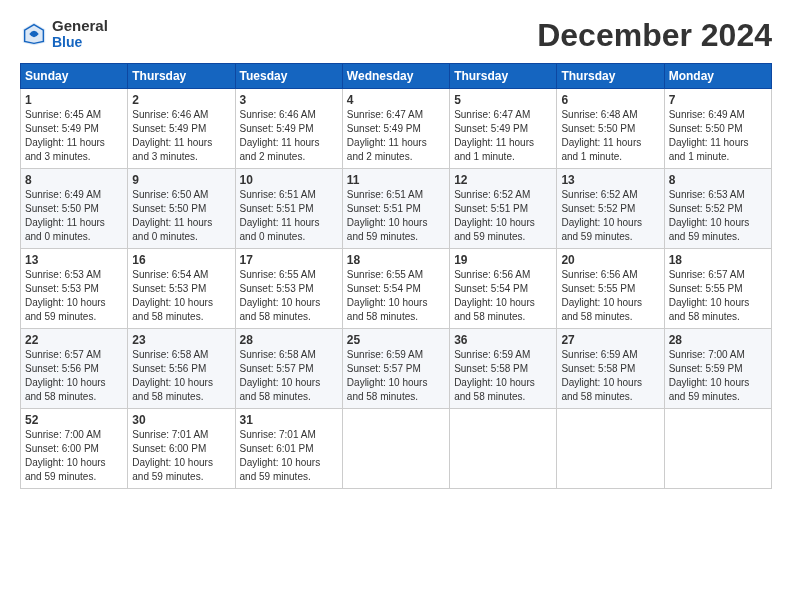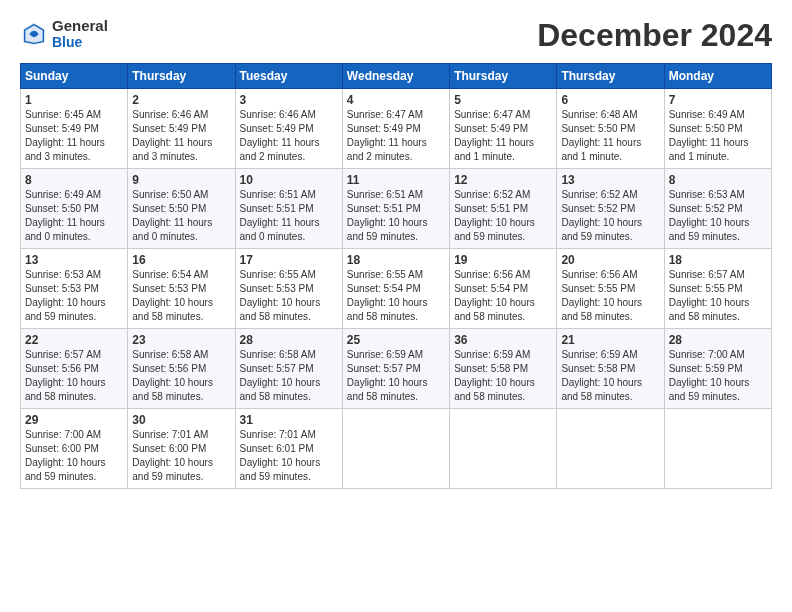--- a/index.html
+++ b/index.html
@@ -241,31 +241,31 @@
           </td>
           <td>
             <span class="day-number">25</span>
 <div class="day-info">Sunrise: 6:59 AM<br>Sunset: 5:57 PM<br>Daylight: 10 hours and 58 minutes.</div>
           </td>
           <td>
             <span class="day-number">36</span>
 <div class="day-info">Sunrise: 6:59 AM<br>Sunset: 5:58 PM<br>Daylight: 10 hours and 58 minutes.</div>
           </td>
           <td>
-            <span class="day-number">21</span>
+            <span class="day-number">27</span>
 <div class="day-info">Sunrise: 6:59 AM<br>Sunset: 5:58 PM<br>Daylight: 10 hours and 58 minutes.</div>
           </td>
           <td>
             <span class="day-number">28</span>
 <div class="day-info">Sunrise: 7:00 AM<br>Sunset: 5:59 PM<br>Daylight: 10 hours and 59 minutes.</div>
           </td>
         </tr>
         <tr>
           <td>
-            <span class="day-number">29</span>
+            <span class="day-number">52</span>
 <div class="day-info">Sunrise: 7:00 AM<br>Sunset: 6:00 PM<br>Daylight: 10 hours and 59 minutes.</div>
           </td>
           <td>
             <span class="day-number">30</span>
 <div class="day-info">Sunrise: 7:01 AM<br>Sunset: 6:00 PM<br>Daylight: 10 hours and 59 minutes.</div>
           </td>
           <td>
             <span class="day-number">31</span>
 <div class="day-info">Sunrise: 7:01 AM<br>Sunset: 6:01 PM<br>Daylight: 10 hours and 59 minutes.</div>
           </td>

